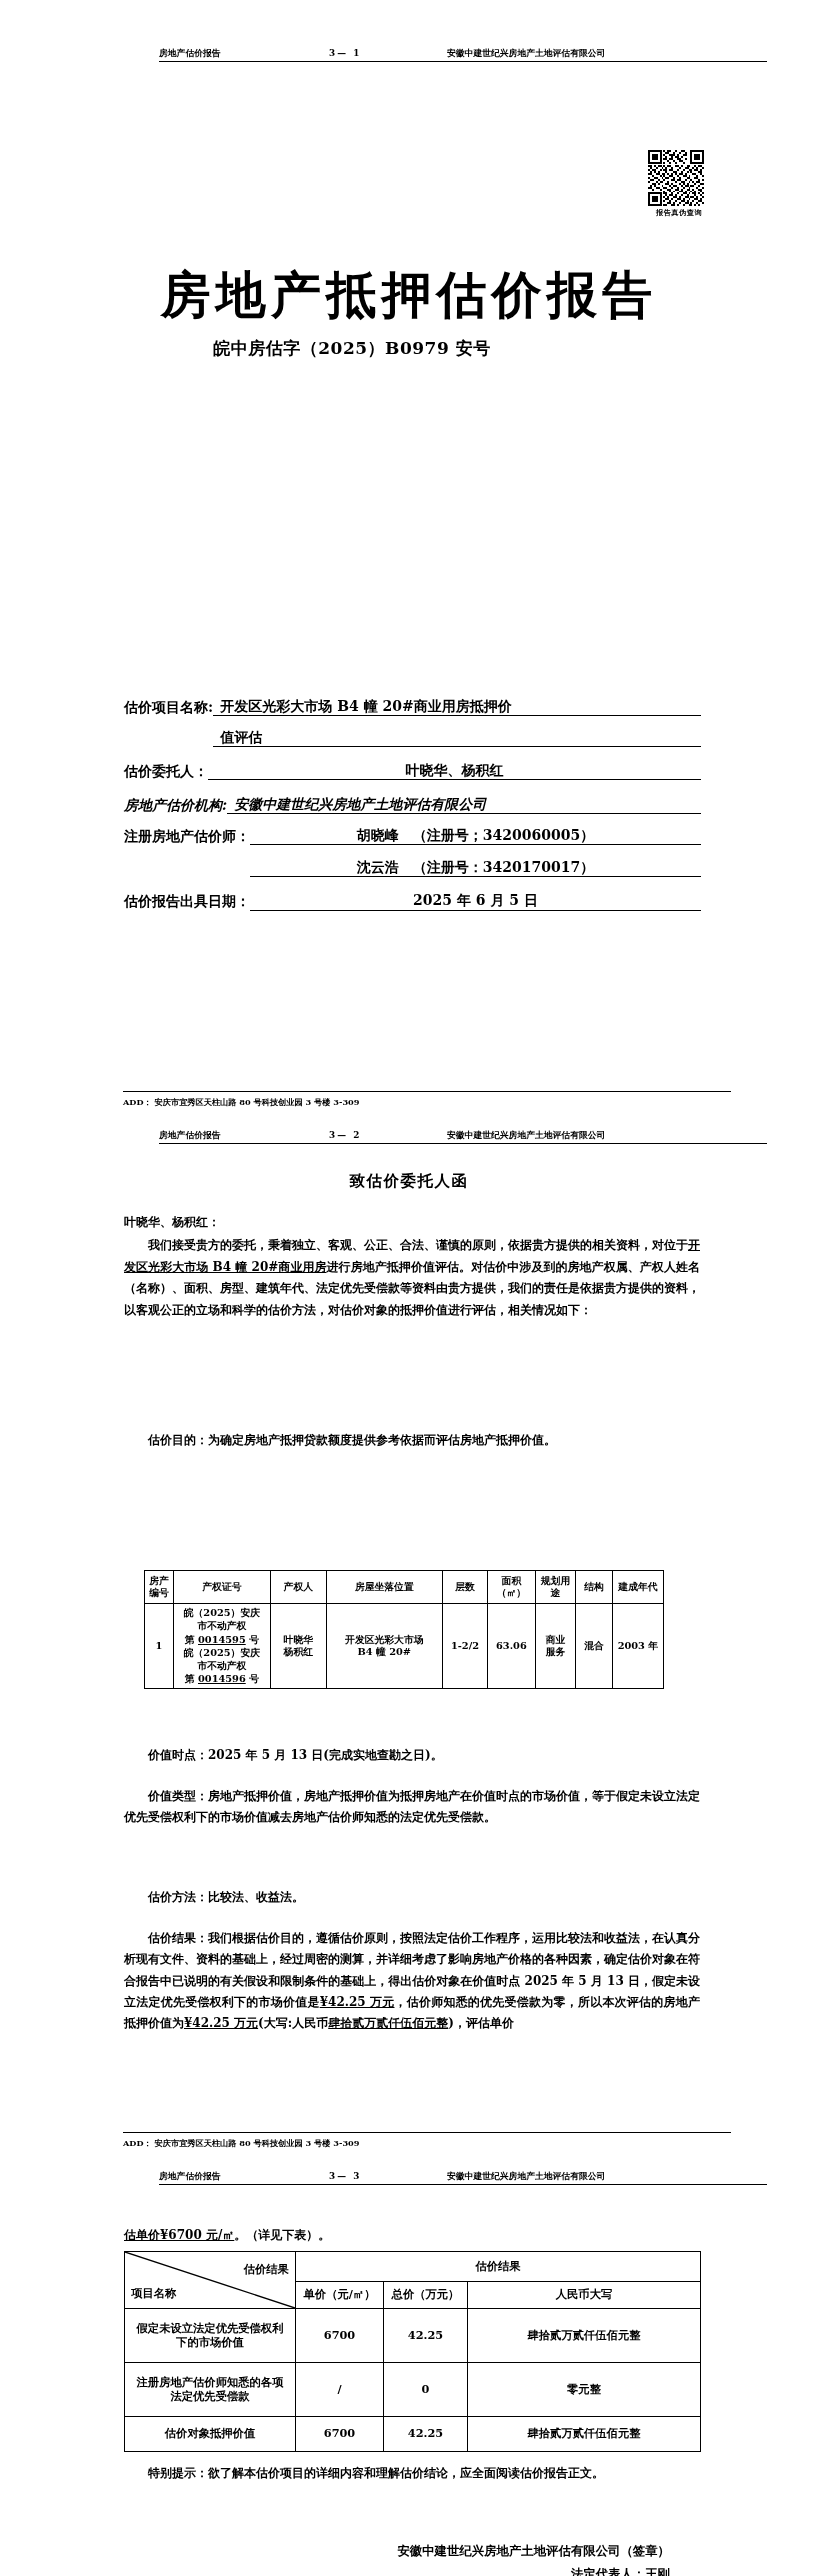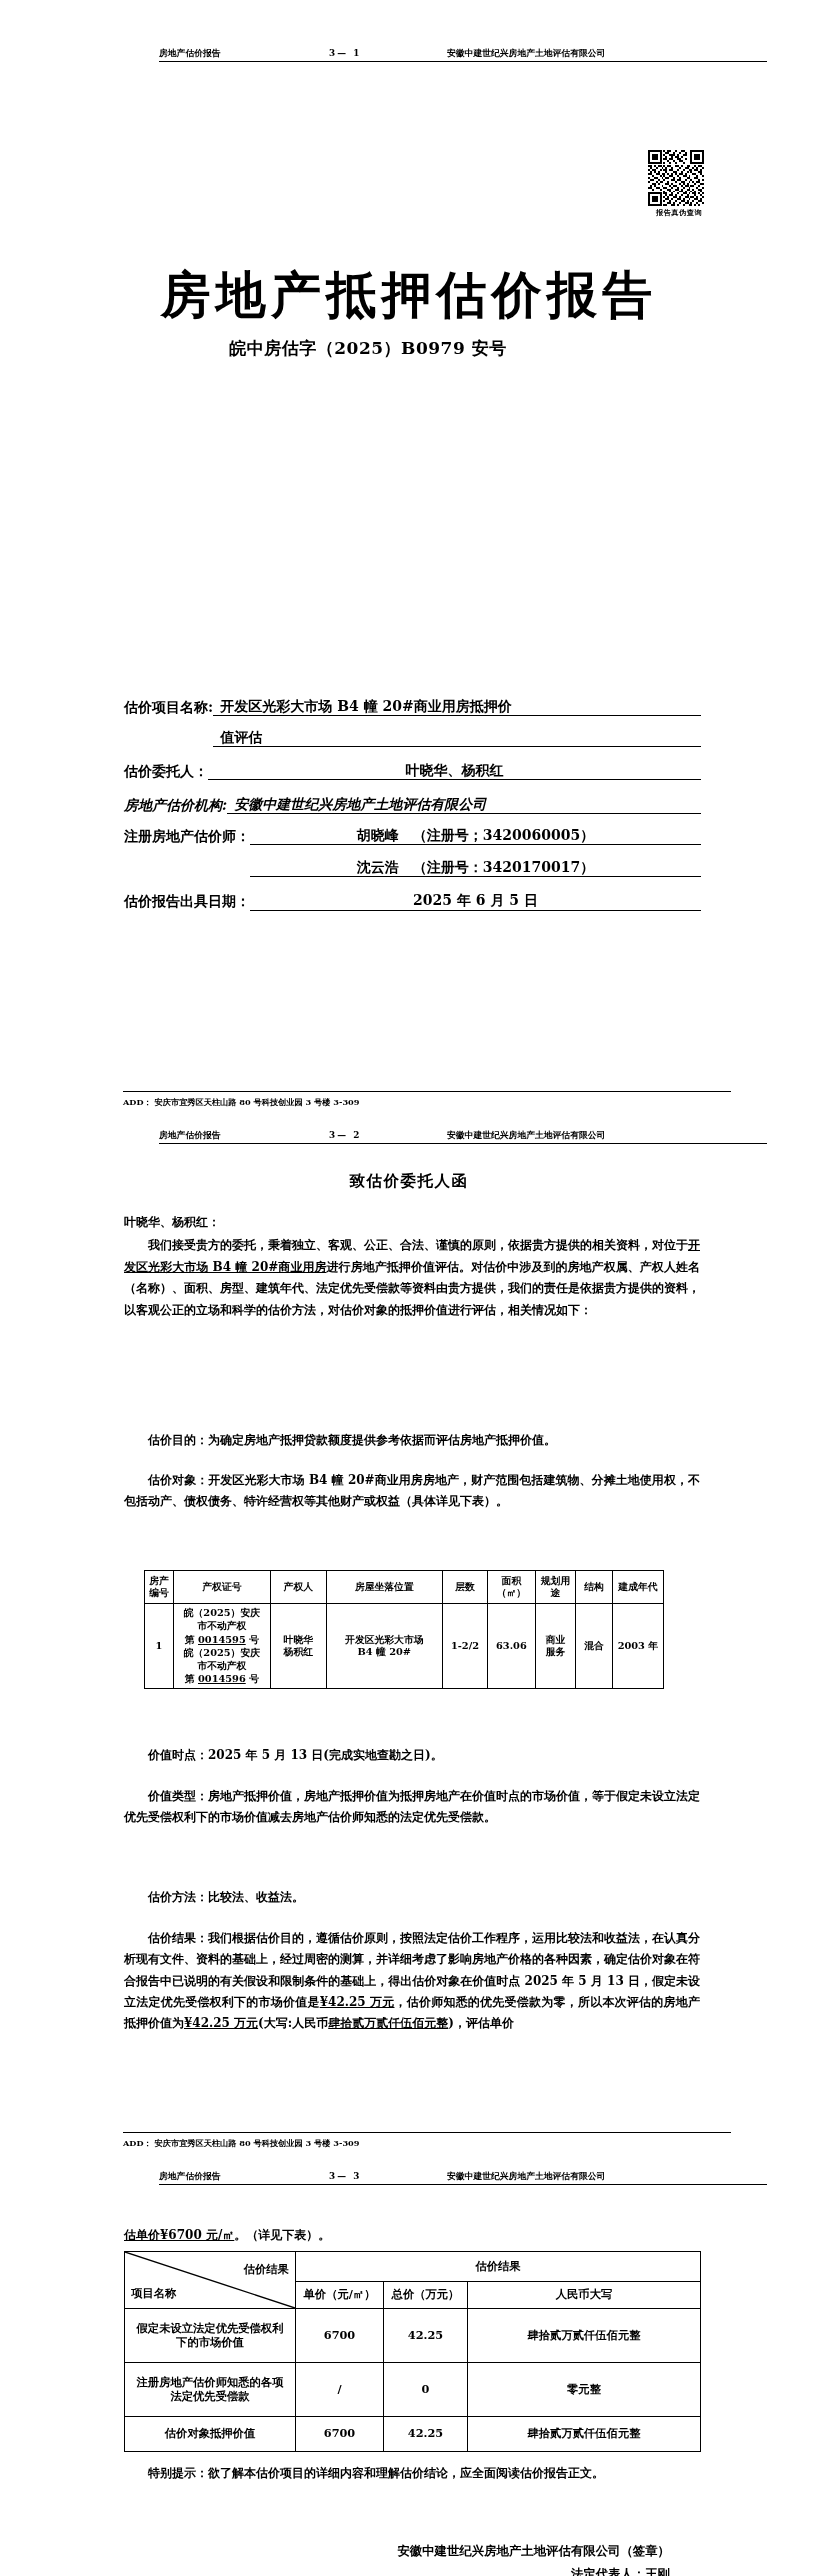--- a/index.html
+++ b/index.html
@@ -84,21 +84,20 @@
   }
   .cover-subtitle {
     position: absolute;
     left: 0;
     width: 704px;
     text-align: center;
     font-size: 17px;
     font-weight: bold;
     letter-spacing: 0.5px;
     font-family: "DejaVu Serif", "Liberation Serif", serif;
-    margin-left: 16px;
   }
 
   
   .field-block {
     position: absolute;
     left: 124px;
     width: 577px;
   }
   .field-row {
     display: flex;
@@ -509,23 +508,20 @@
 
   <div class="body-text" style="top:1212px; width:576px;">
     <p>叶晓华、杨积红：</p>
     <p class="indent2"><span>我们接受贵方的委托，秉着独立、客观、公正、合法、谨慎的原则，依据贵方提供的相关资料，对位于</span><span class="u">开发区光彩大市场 B4 幢 20#商业用房</span><span>进行房地产抵押价值评估。对估价中涉及到的房地产权属、产权人姓名（名称）、面积、房型、建筑年代、法定优先受偿款等资料由贵方提供，我们的责任是依据贵方提供的资料，以客观公正的立场和科学的估价方法，对估价对象的抵押价值进行评估，相关情况如下：</span></p>
   </div>
 
   <div class="body-text" style="top:1430px;">
     <p class="indent2"><span>估价目的：</span><span>为确定房地产抵押贷款额度提供参考依据而评估房地产抵押价值。</span></p>
   </div>
 
-  <div class="body-text" style="top:1470px;">
-    <p class="indent2"><span>估价对象：</span><span>开发区光彩大市场 B4 幢 20#商业用房房地产，财产范围包括建筑物、分摊土地使用权，不包括动产、债权债务、特许经营权等其他财产或权益（具体详见下表）。</span></p>
-  </div>
 
   <table class="doc-table tbl-prop" style="top:1570px;">
     <tbody>
         <tr class="hdr">
       <td style="width:29px;">房产编号</td>
       <td style="width:103px;">产权证号</td>
       <td style="width:61px;">产权人</td>
       <td style="width:131px;">房屋坐落位置</td>
       <td style="width:47px;">层数</td>
       <td style="width:47px;">面积（㎡）</td>

